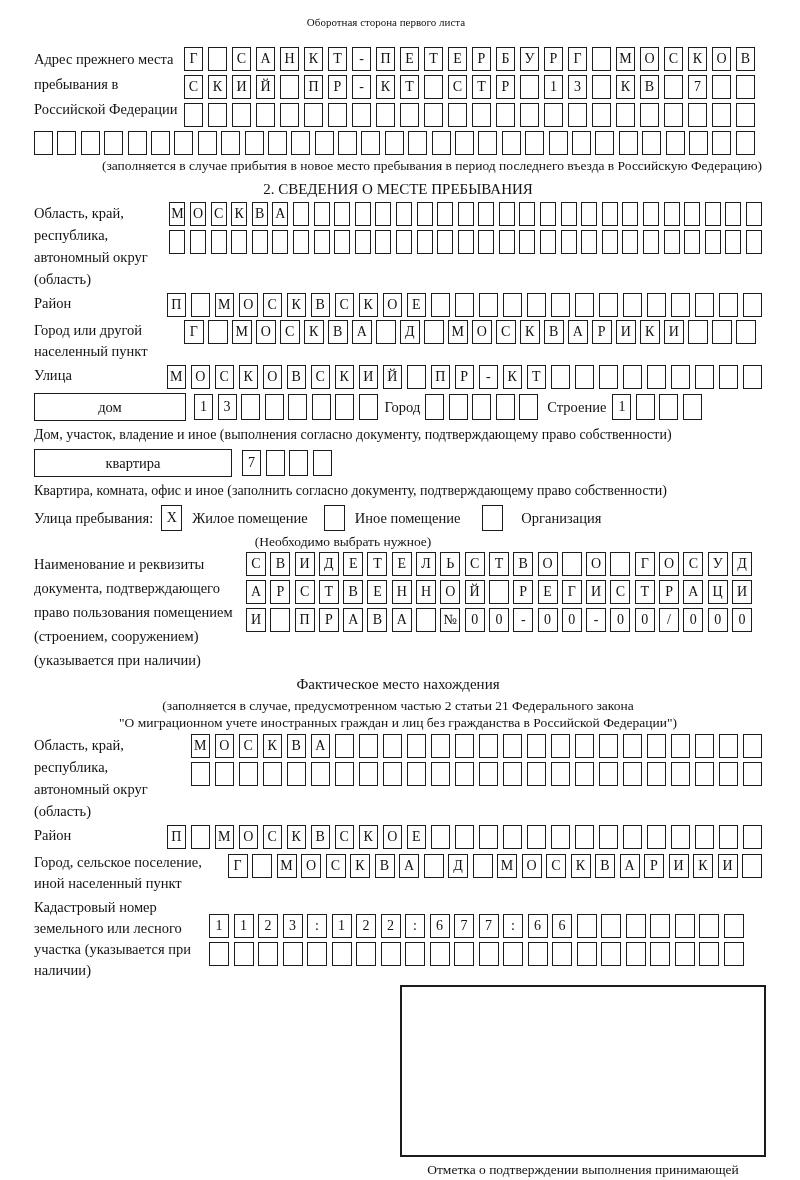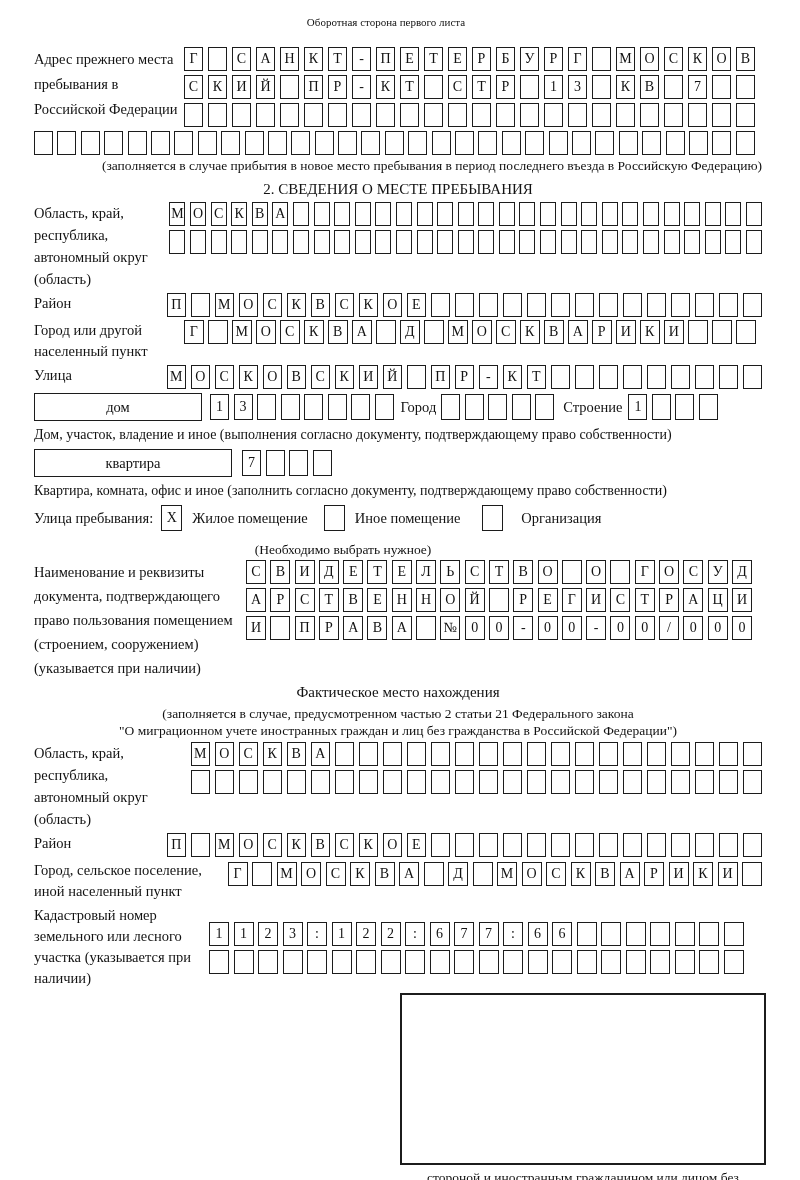--- a/index.html
+++ b/index.html
@@ -315,21 +315,21 @@
       <span class="cbox"></span>
       <span class="cbox"></span>
       <span class="cbox"></span>
       <span class="cbox"></span>
       <span class="cbox"></span>
       <span class="cbox"></span>
     </div>
 </div>
 
 <div class="inlinerow">
-  <div class="labelbox" style="width:168px">дом</div>
+  <div class="labelbox" style="width:152px">дом</div>
   <div class="boxrow" style="margin-left:8px;--bw:19px;--bg:4.5px">
       <span class="cbox">1</span>
       <span class="cbox">3</span>
       <span class="cbox"></span>
       <span class="cbox"></span>
       <span class="cbox"></span>
       <span class="cbox"></span>
       <span class="cbox"></span>
       <span class="cbox"></span>
     </div>
@@ -364,21 +364,21 @@
 
 <div class="inlinerow">
   <div class="smalltext">Улица пребывания:</div>
   <span class="cbox" style="margin-left:8px;width:21px">X</span>
   <div class="smalltext" style="margin-left:10px">Жилое помещение</div>
   <span class="cbox" style="margin-left:16px;width:21px"></span>
   <div class="smalltext" style="margin-left:10px">Иное помещение</div>
   <span class="cbox" style="margin-left:22px;width:21px"></span>
   <div class="smalltext" style="margin-left:18px">Организация</div>
 </div>
-<div class="note-center" style="margin-top:10px;margin-right:110px">(Необходимо выбрать нужное)</div>
+<div class="note-center" style="margin-top:2px;margin-right:110px">(Необходимо выбрать нужное)</div>
 
 <div class="fieldrow" style="margin-top:2px">
   <div class="lbl doc-label" style="max-width:212px">Наименование и реквизиты документа, подтверждающего право пользования помещением (строением, сооружением) (указывается при наличии)</div>
   <div class="boxcol">
     <div class="boxrow" style="--bw:20px;--bg:4.3px">
         <span class="cbox">С</span>
         <span class="cbox">В</span>
         <span class="cbox">И</span>
         <span class="cbox">Д</span>
         <span class="cbox">Е</span>
@@ -619,17 +619,18 @@
         <span class="cbox"></span>
         <span class="cbox"></span>
         <span class="cbox"></span>
       </div>
   </div>
 </div>
 
 <div class="stamp-wrap">
   <div class="stamp-box"></div>
   <div class="stamp-caption">
+    <div>Отметка о подтверждении выполнения принимающей</div>
     <div>стороной и иностранным гражданином или лицом без</div>
     <div>гражданства действий, необходимых для его постановки</div>
 
   </div>
 </div>
 
 </body></html>

